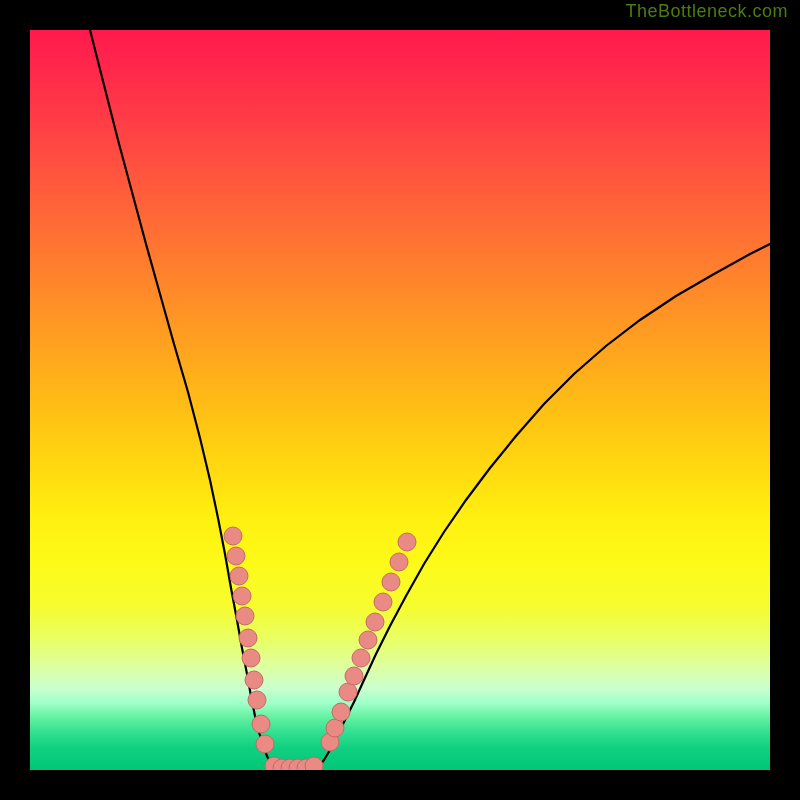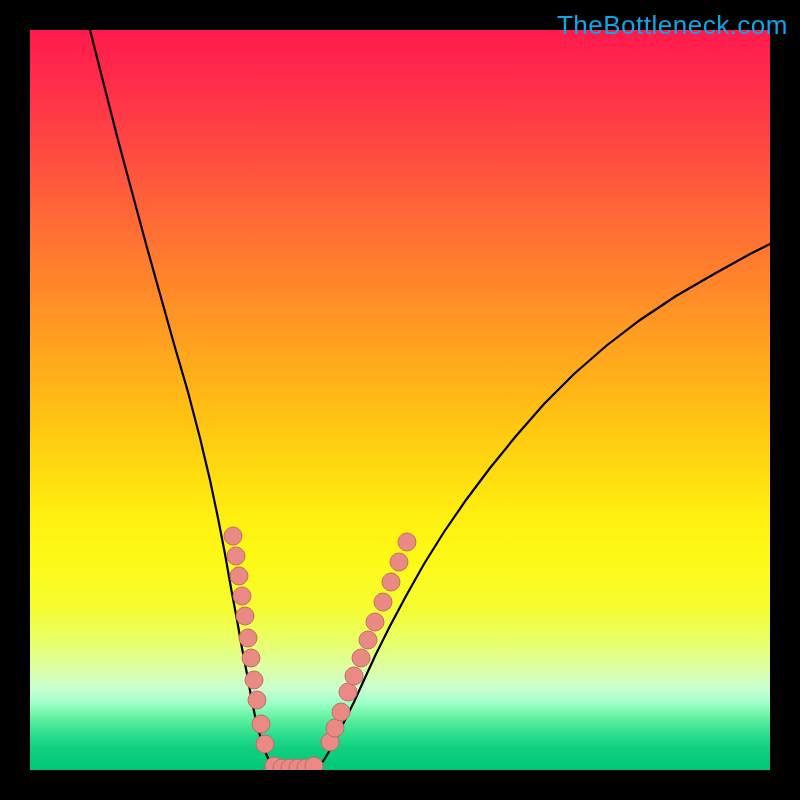--- a/index.html
+++ b/index.html
@@ -49,24 +49,24 @@
     );
   }
   svg.curve-layer, svg.points-layer {
     position: absolute;
     inset: 0;
     width: 740px;
     height: 740px;
   }
   .watermark {
     position: absolute;
-    top: 10px;
+    top: 1px;
     right: 12px;
-    color: #0ea5e9;
-    font-size: 26px;
+    color: #4d7c0f;
+    font-size: 18px;
     letter-spacing: 0.5px;
     user-select: none;
   }
 </style>
 </head>
 <body>
 
 <div class="frame">
   <div class="gradient"></div>
 

